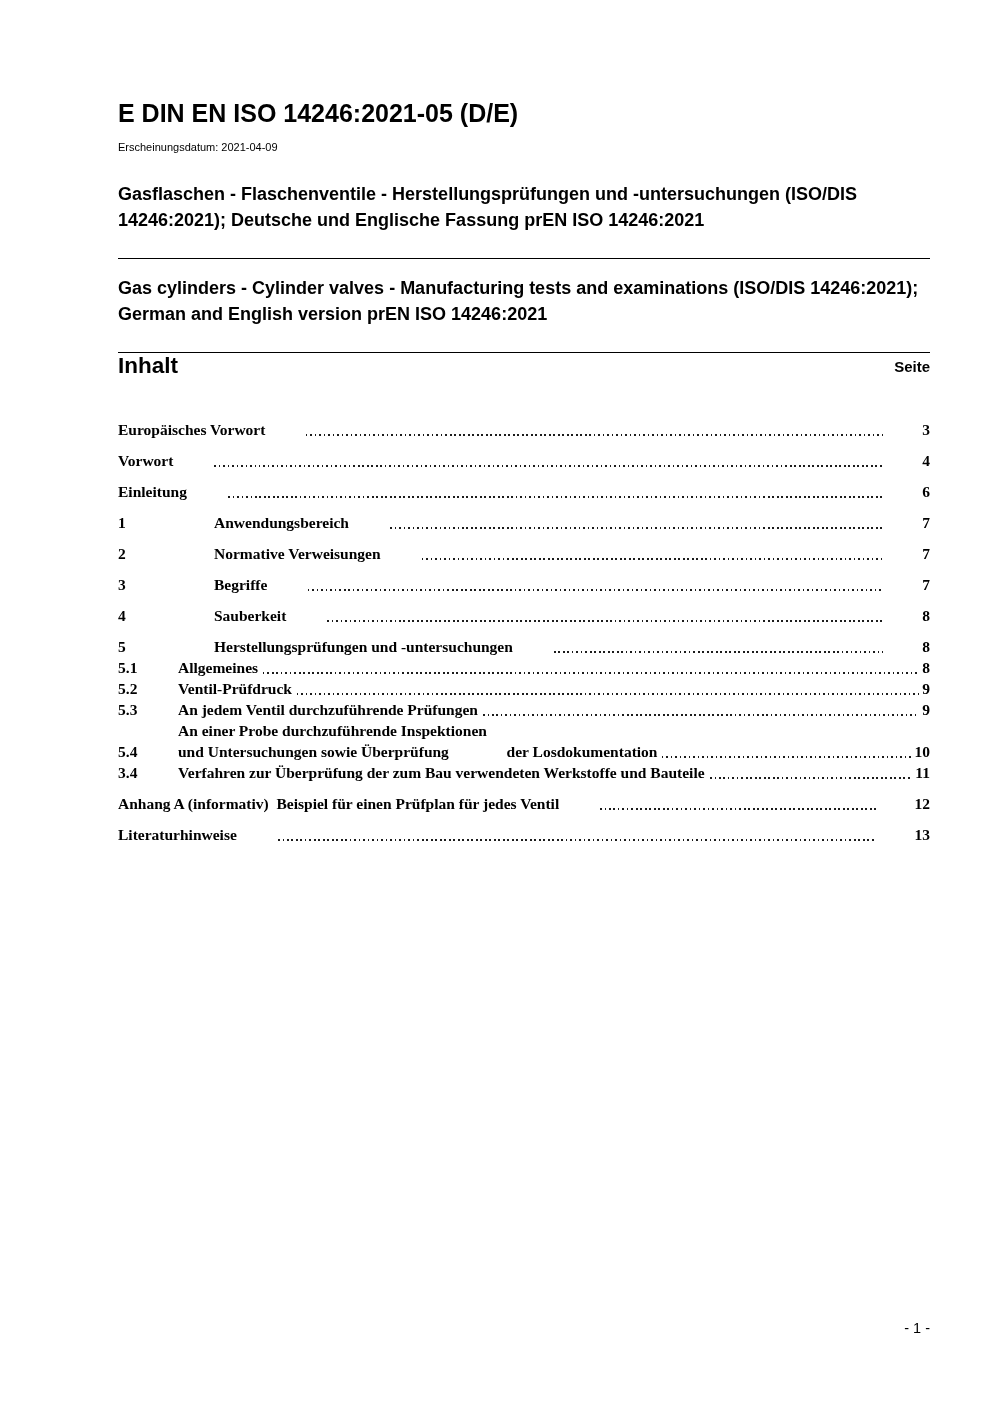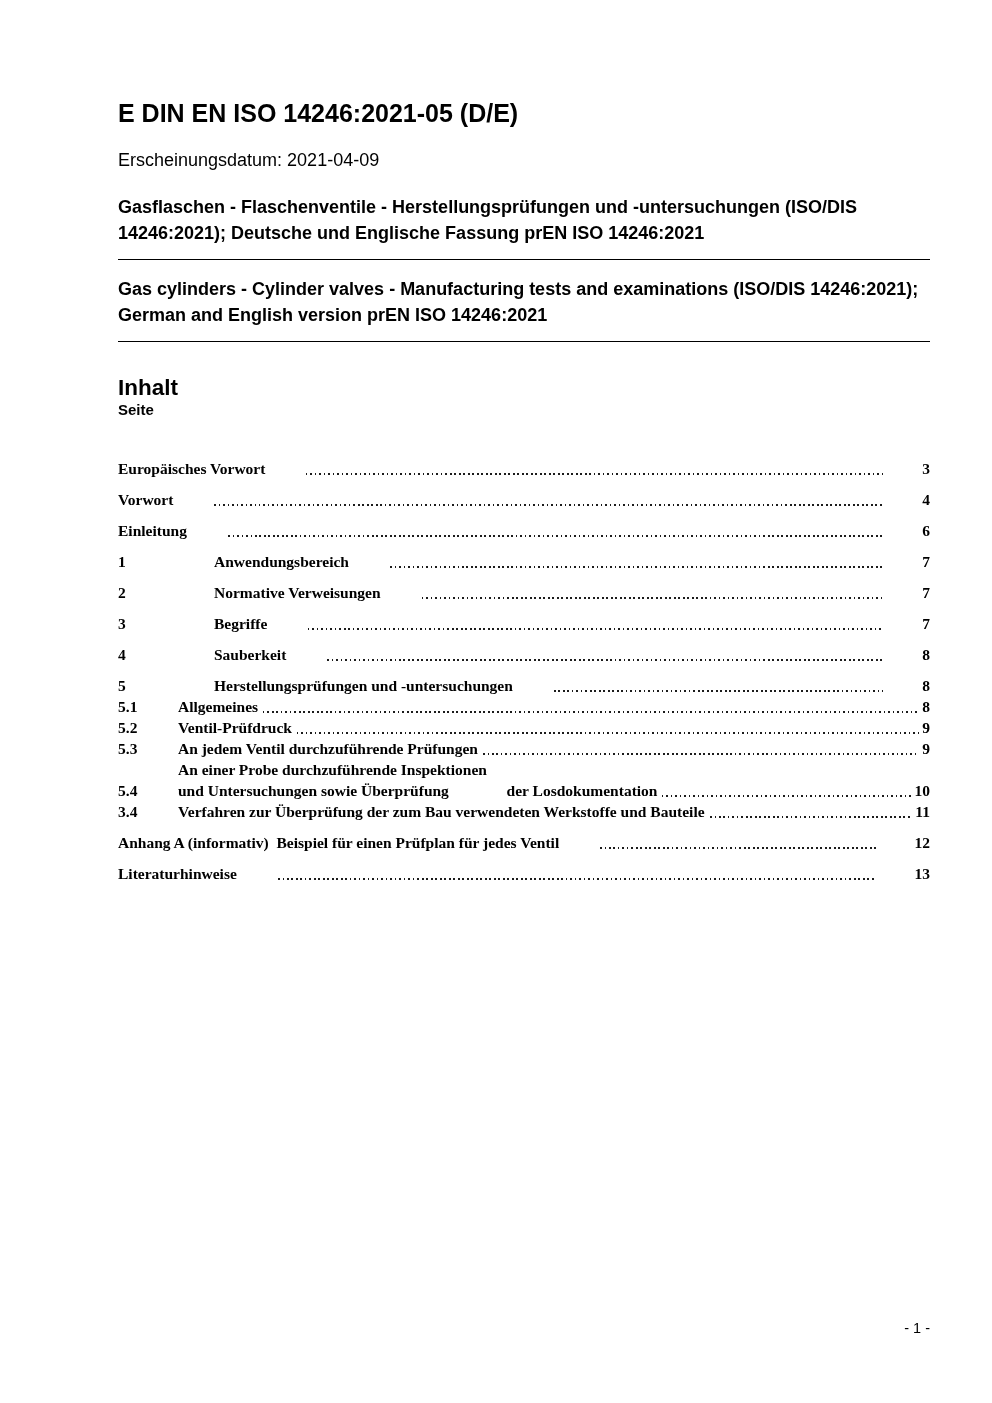--- a/index.html
+++ b/index.html
@@ -17,39 +17,37 @@
     left: 118px;
     top: 99px;
     width: 812px;
   }
   .doc-number {
     font-size: 25px;
     font-weight: bold;
     line-height: 28px;
   }
   .release {
-    margin-top: 24px;
-    font-size: 18px;
+    margin-top: 11px;
+    font-size: 11px;
     line-height: 18px;
   }
   .title-block {
     font-size: 18px;
     font-weight: bold;
     line-height: 26px;
-    padding-bottom: 13px;
+    padding-bottom: 25px;
     border-bottom: 1.3px solid #000;
   }
   .title-de { margin-top: 25px; }
   .title-en { margin-top: 16px; }
   .toc-header {
-    margin-top: 33px;
     display: flex;
     justify-content: space-between;
-    align-items: flex-start;
-    flex-direction: column;
+    align-items: center;
   }
   .inhalt-heading {
     font-size: 22.5px;
     font-weight: bold;
   }
   .seite-label {
     font-size: 15px;
     font-weight: bold;
   }
   .toc-list {

